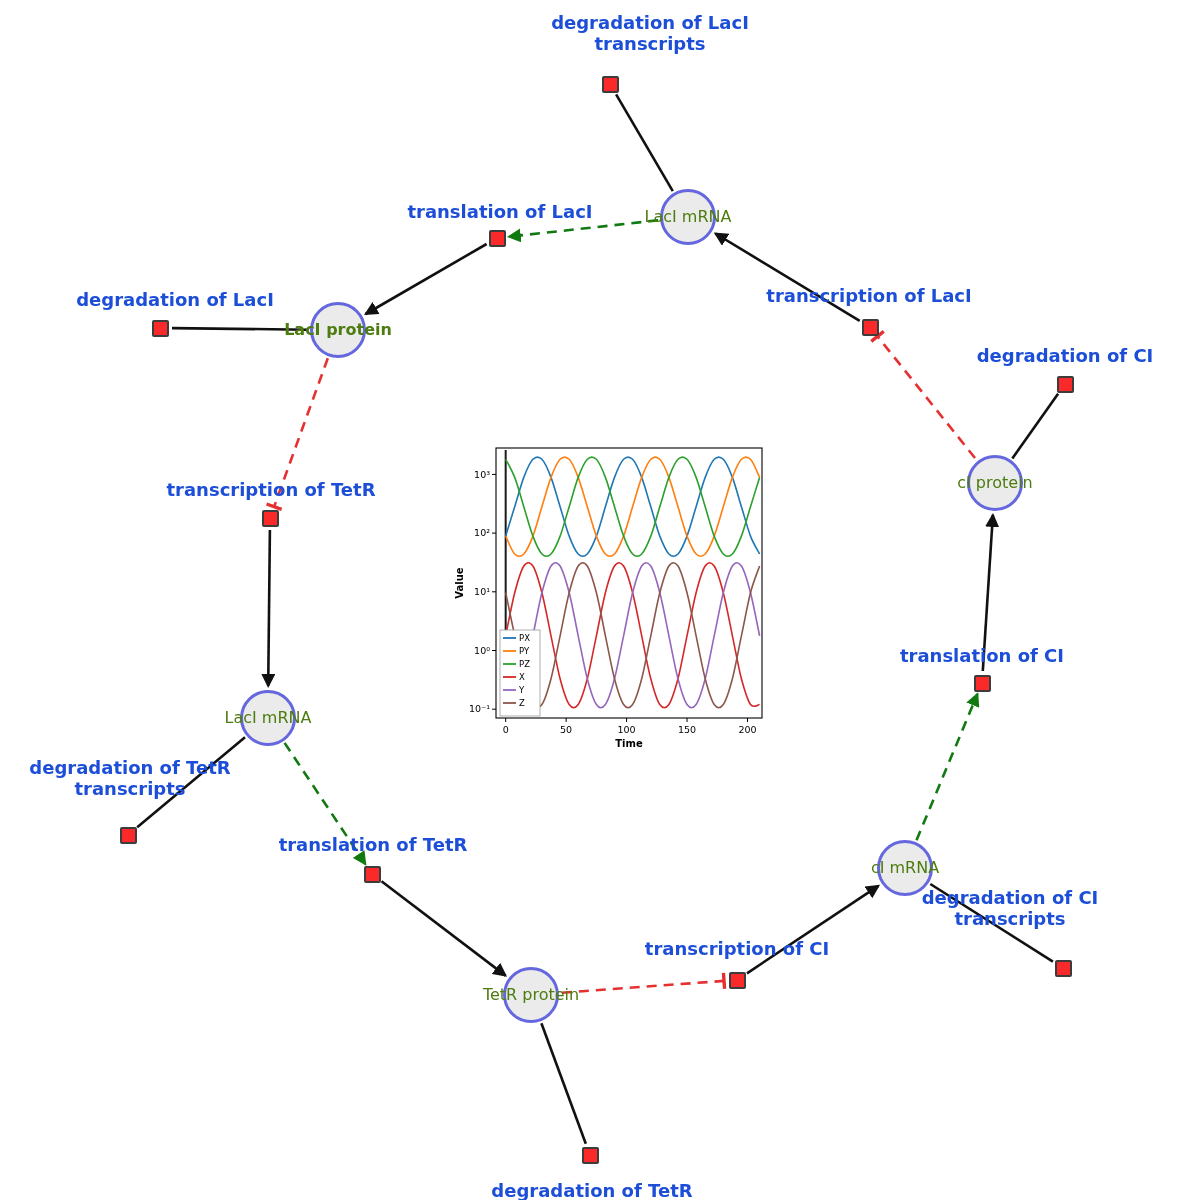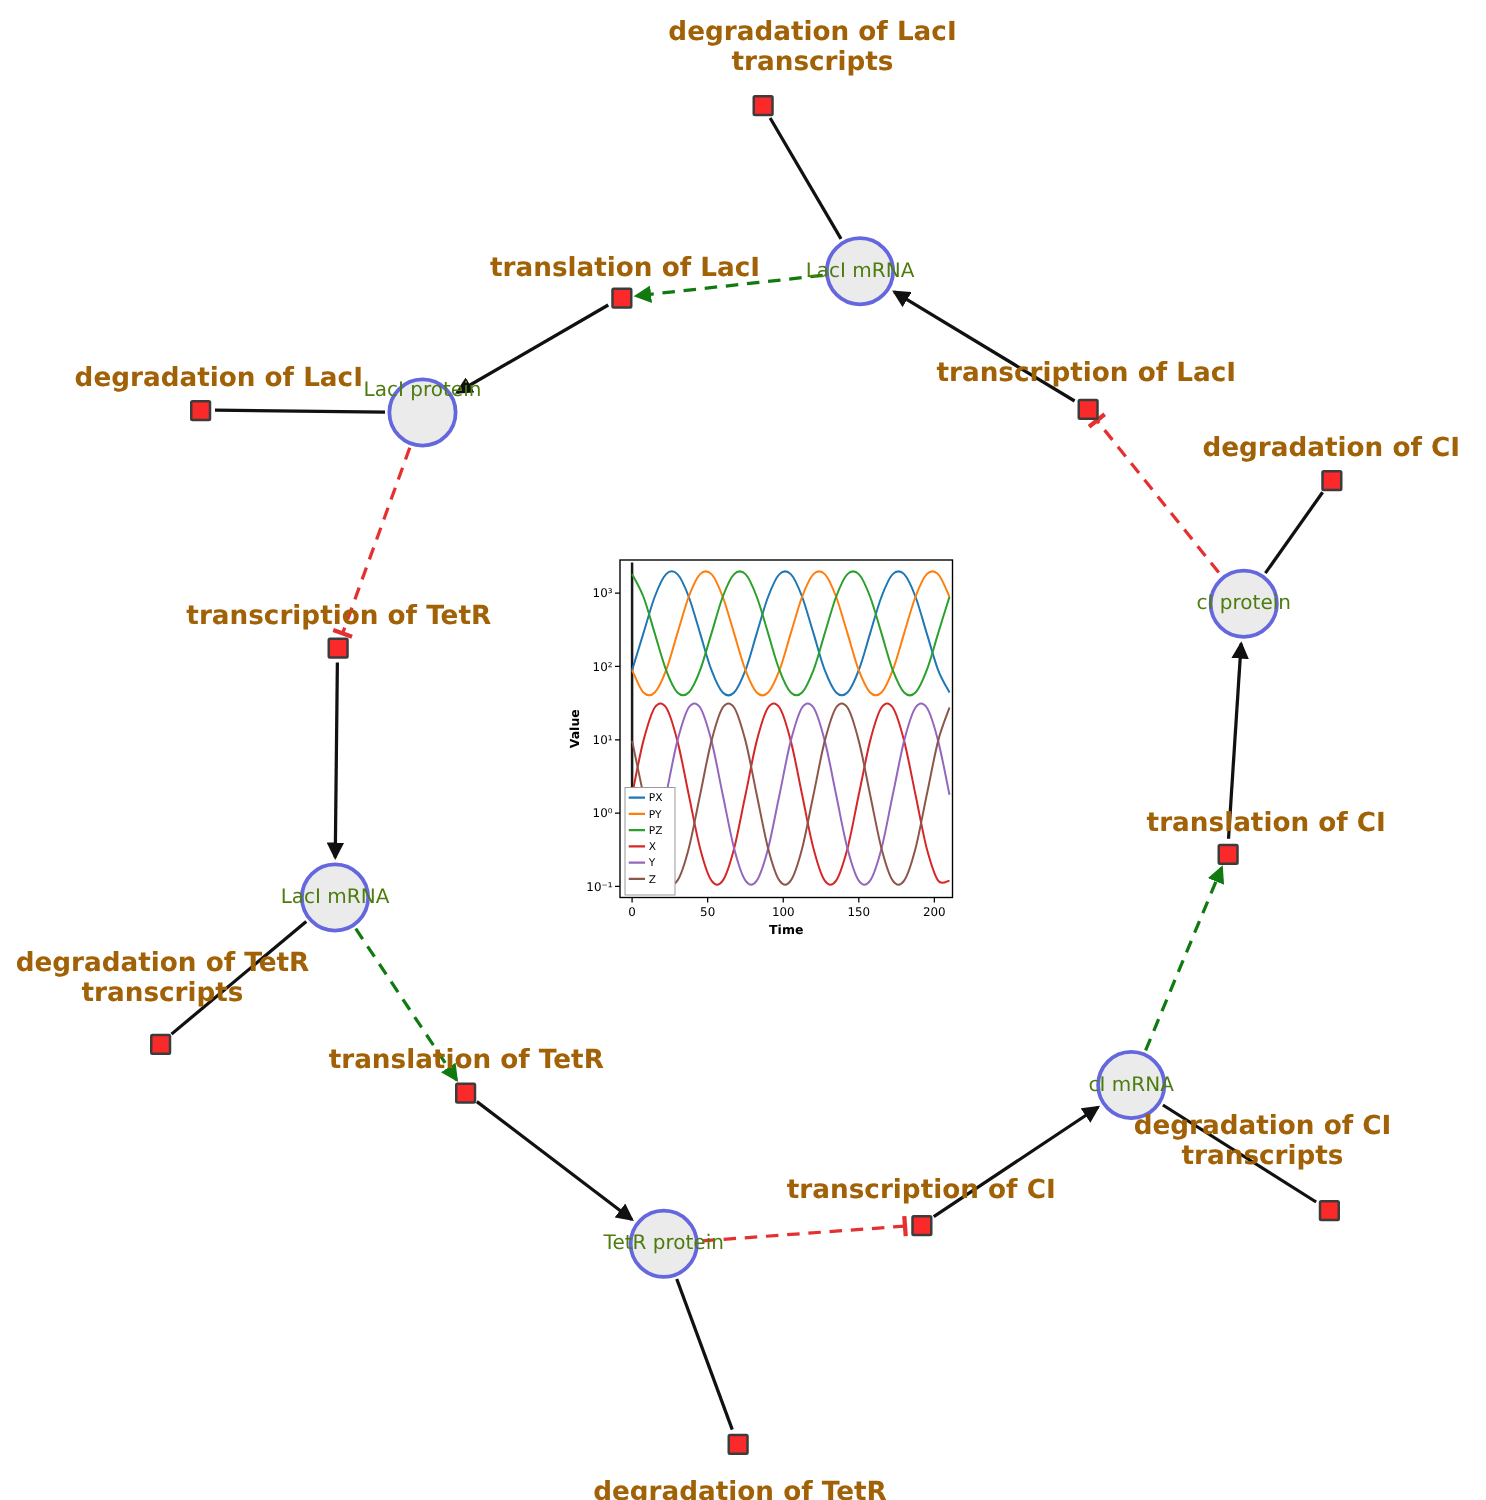--- a/index.html
+++ b/index.html
@@ -8,21 +8,21 @@
   #edges{position:absolute;left:0;top:0;width:1189px;height:1200px;}
 
   .species{position:absolute;width:56px;height:56px;margin-left:-28px;margin-top:-28px;
     border-radius:50%;background:#ebebeb;border:3px solid #6467dd;box-sizing:border-box;z-index:3;}
   .species-label{position:absolute;left:50%;top:50%;transform:translate(-50%,-50%);
     white-space:nowrap;font-size:16px;font-weight:400;color:#4d7c0f;z-index:4;text-align:right;}
 
   .reaction{position:absolute;width:17px;height:17px;margin-left:-8.5px;margin-top:-8.5px;
     background:#fb2a2a;border:2px solid #3c3c3c;border-radius:2px;box-sizing:border-box;z-index:3;}
 
-  .rlabel{position:absolute;transform:translateX(-50%);font-size:21px;font-weight:700;color:#a16207;
+  .rlabel{position:absolute;transform:translateX(-50%);font-size:18px;font-weight:700;color:#1d4ed8;
     text-align:center;line-height:1.15;white-space:nowrap;z-index:5;}
   .rlabel.wrap{white-space:normal;}
 
   #inset{position:absolute;left:452px;top:440px;width:318px;height:318px;z-index:6;}
 </style>
 </head>
 <body>
 
 <div id="stage">
 
@@ -59,21 +59,21 @@
 
     <line x1="975.0" y1="458.0" x2="877.5" y2="336.4" stroke="#e63030" stroke-width="2.6" stroke-dasharray="10 7" marker-end="url(#teeR)"></line>
     <line x1="327.8" y1="358.2" x2="274.1" y2="506.7" stroke="#e63030" stroke-width="2.6" stroke-dasharray="10 7" marker-end="url(#teeR)"></line>
     <line x1="561.9" y1="992.7" x2="724.0" y2="980.9" stroke="#e63030" stroke-width="2.6" stroke-dasharray="10 7" marker-end="url(#teeR)"></line>
   </svg>
 
   <div class="species" style="left:688px;top:217px;"></div>
   <span class="species-label" style="left:688px;top:216px;transform:translate(-50%,-50%);position:absolute;">LacI mRNA</span>
 
   <div class="species" style="left:338px;top:330px;"></div>
-  <span class="species-label" style="left:338px;top:311px;transform:translate(-50%,-50%);position:absolute;">LacI protein</span>
+  <span class="species-label" style="left:338px;top:329px;transform:translate(-50%,-50%);position:absolute;font-weight:bold;">LacI protein</span>
 
   <div class="species" style="left:268px;top:718px;"></div>
   <span class="species-label" style="left:268px;top:717px;transform:translate(-50%,-50%);position:absolute;">LacI mRNA</span>
 
   <div class="species" style="left:531px;top:995px;"></div>
   <span class="species-label" style="left:531px;top:994px;transform:translate(-50%,-50%);position:absolute;">TetR protein</span>
 
   <div class="species" style="left:905px;top:868px;"></div>
   <span class="species-label" style="left:905px;top:867px;transform:translate(-50%,-50%);position:absolute;">cI mRNA</span>
 
@@ -92,21 +92,21 @@
   <div class="reaction" style="left:737px;top:980px;"></div>
   <div class="reaction" style="left:1063px;top:968px;"></div>
   <div class="reaction" style="left:590px;top:1155px;"></div>
 
   <div class="rlabel wrap" style="left:650px;top:13px;width:265px;">degradation of LacI transcripts</div>
   <div class="rlabel" style="left:500px;top:202px;">translation of LacI</div>
   <div class="rlabel" style="left:869px;top:286px;">transcription of LacI</div>
   <div class="rlabel" style="left:159px;top:290px;margin-left:16px;">degradation of LacI</div>
   <div class="rlabel" style="left:1065px;top:346px;">degradation of CI</div>
   <div class="rlabel" style="left:271px;top:480px;">transcription of TetR</div>
-  <div class="rlabel" style="left:982px;top:646px;margin-left:31px;">translation of CI</div>
+  <div class="rlabel" style="left:982px;top:646px;">translation of CI</div>
   <div class="rlabel wrap" style="left:130px;top:758px;width:250px;">degradation of TetR transcripts</div>
   <div class="rlabel" style="left:373px;top:835px;">translation of TetR</div>
   <div class="rlabel" style="left:737px;top:939px;">transcription of CI</div>
   <div class="rlabel wrap" style="left:1010px;top:888px;width:215px;">degradation of CI transcripts</div>
   <div class="rlabel" style="left:592px;top:1181px;">degradation of TetR</div>
 
   <div id="inset">
     <svg id="inset-svg" width="318" height="318" viewBox="0 0 318 318">
         <rect x="44" y="8" width="266" height="270" fill="none" stroke="#000" stroke-width="1.1"></rect>
         <line x1="53.67272727272727" y1="278" x2="53.67272727272727" y2="282" stroke="#000" stroke-width="1"></line>

